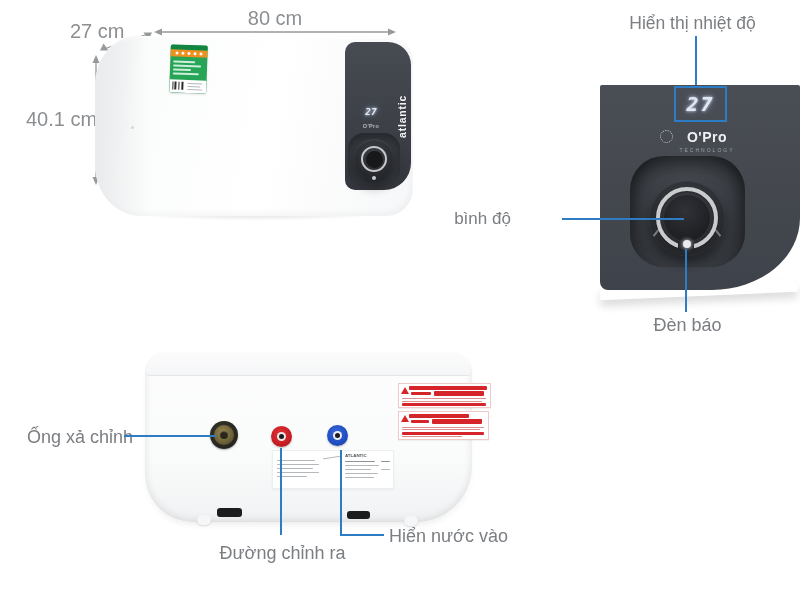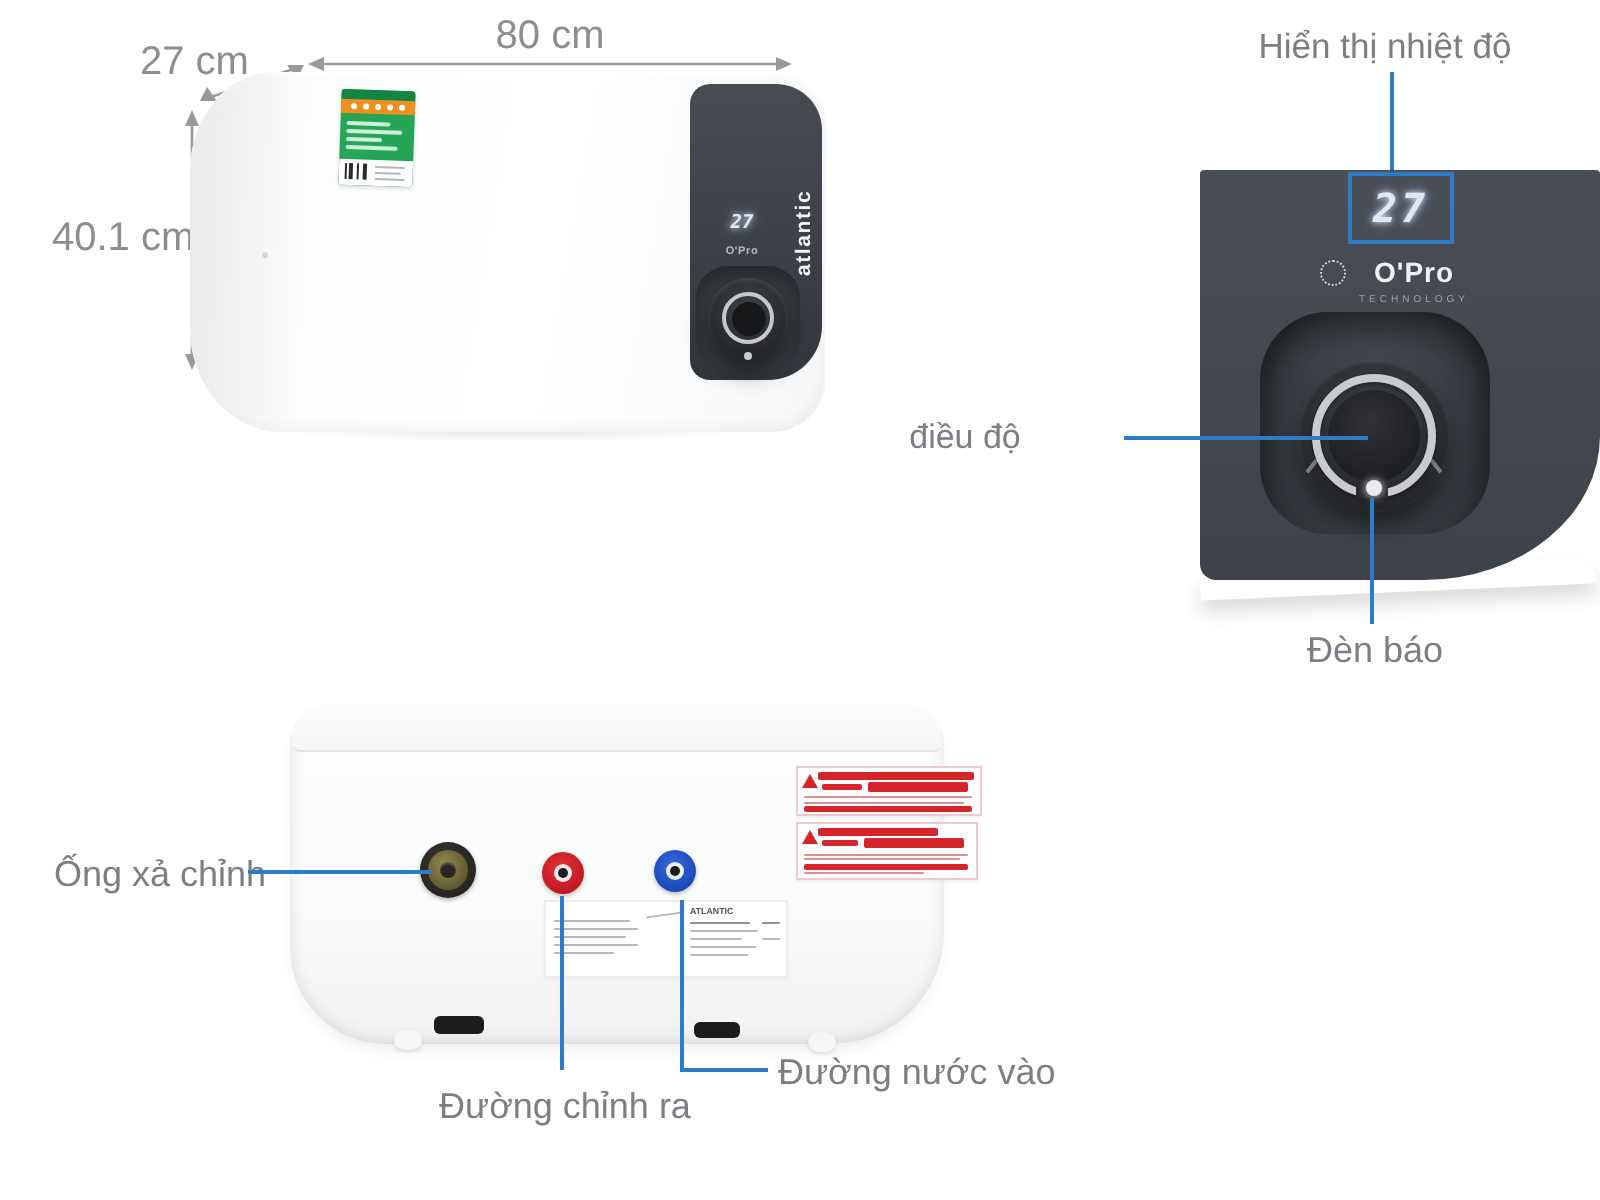--- a/index.html
+++ b/index.html
@@ -144,21 +144,21 @@
     <div class="abs knob-outer" style="left:49px;top:95px;width:76px;height:76px;"></div>
     <div class="abs" style="left:55px;top:144px;width:2px;height:8px;background:#787d83;transform:rotate(38deg);"></div>
     <div class="abs" style="left:117px;top:144px;width:2px;height:8px;background:#787d83;transform:rotate(-38deg);"></div>
     <div class="abs knob-ring" style="left:56px;top:102px;width:54px;height:54px;"></div>
     <div class="abs" style="left:78px;top:156px;width:16px;height:8px;background:#26282c;"></div>
     <div class="abs knob-inner" style="left:64px;top:110px;width:46px;height:46px;"></div>
     <div class="abs" style="left:83px;top:155px;width:8px;height:8px;border-radius:50%;background:#e9ebee;box-shadow:0 0 4px rgba(255,255,255,.9);"></div>
   </div>
 
   <div class="abs lbl center" style="left:405px;top:209px;width:155px;font-size:17px;">
-    <div>điều độ</div>
+    <div>bình độ</div>
   </div>
   <div class="abs blue-line" style="left:562px;top:218px;width:122px;height:2px;z-index:3;"></div>
 
   <div class="abs blue-line" style="left:685px;top:249px;width:2px;height:63px;z-index:3;"></div>
   <div class="abs lbl center" style="left:640px;top:315px;width:95px;">Đèn báo</div>
 
   <div class="abs bv-body" style="left:145px;top:352px;width:327px;height:170px;">
     <div class="abs bv-lid" style="left:1px;top:0;width:325px;height:23px;"></div>
 
     <div class="abs port" style="left:65px;top:69px;width:28px;height:28px;background:radial-gradient(circle at 45% 40%, #3a382f 0%, #23221d 80%);box-shadow:0 1px 2px rgba(0,0,0,.3);">
@@ -220,15 +220,15 @@
   </div>
 
   <div class="abs lbl" style="left:27px;top:427px;">Ống xả chỉnh</div>
   <div class="abs blue-line" style="left:124px;top:435px;width:92px;height:2px;"></div>
 
   <div class="abs blue-line" style="left:280px;top:448px;width:2px;height:87px;"></div>
   <div class="abs lbl center" style="left:210px;top:543px;width:145px;">Đường chỉnh ra</div>
 
   <div class="abs blue-line" style="left:340px;top:450px;width:2px;height:86px;"></div>
   <div class="abs blue-line" style="left:340px;top:534px;width:44px;height:2px;"></div>
-  <div class="abs lbl" style="left:389px;top:526px;">Đường nước vào</div>
+  <div class="abs lbl" style="left:389px;top:526px;">Hiển nước vào</div>
 
 </div>
 
 </body></html>

